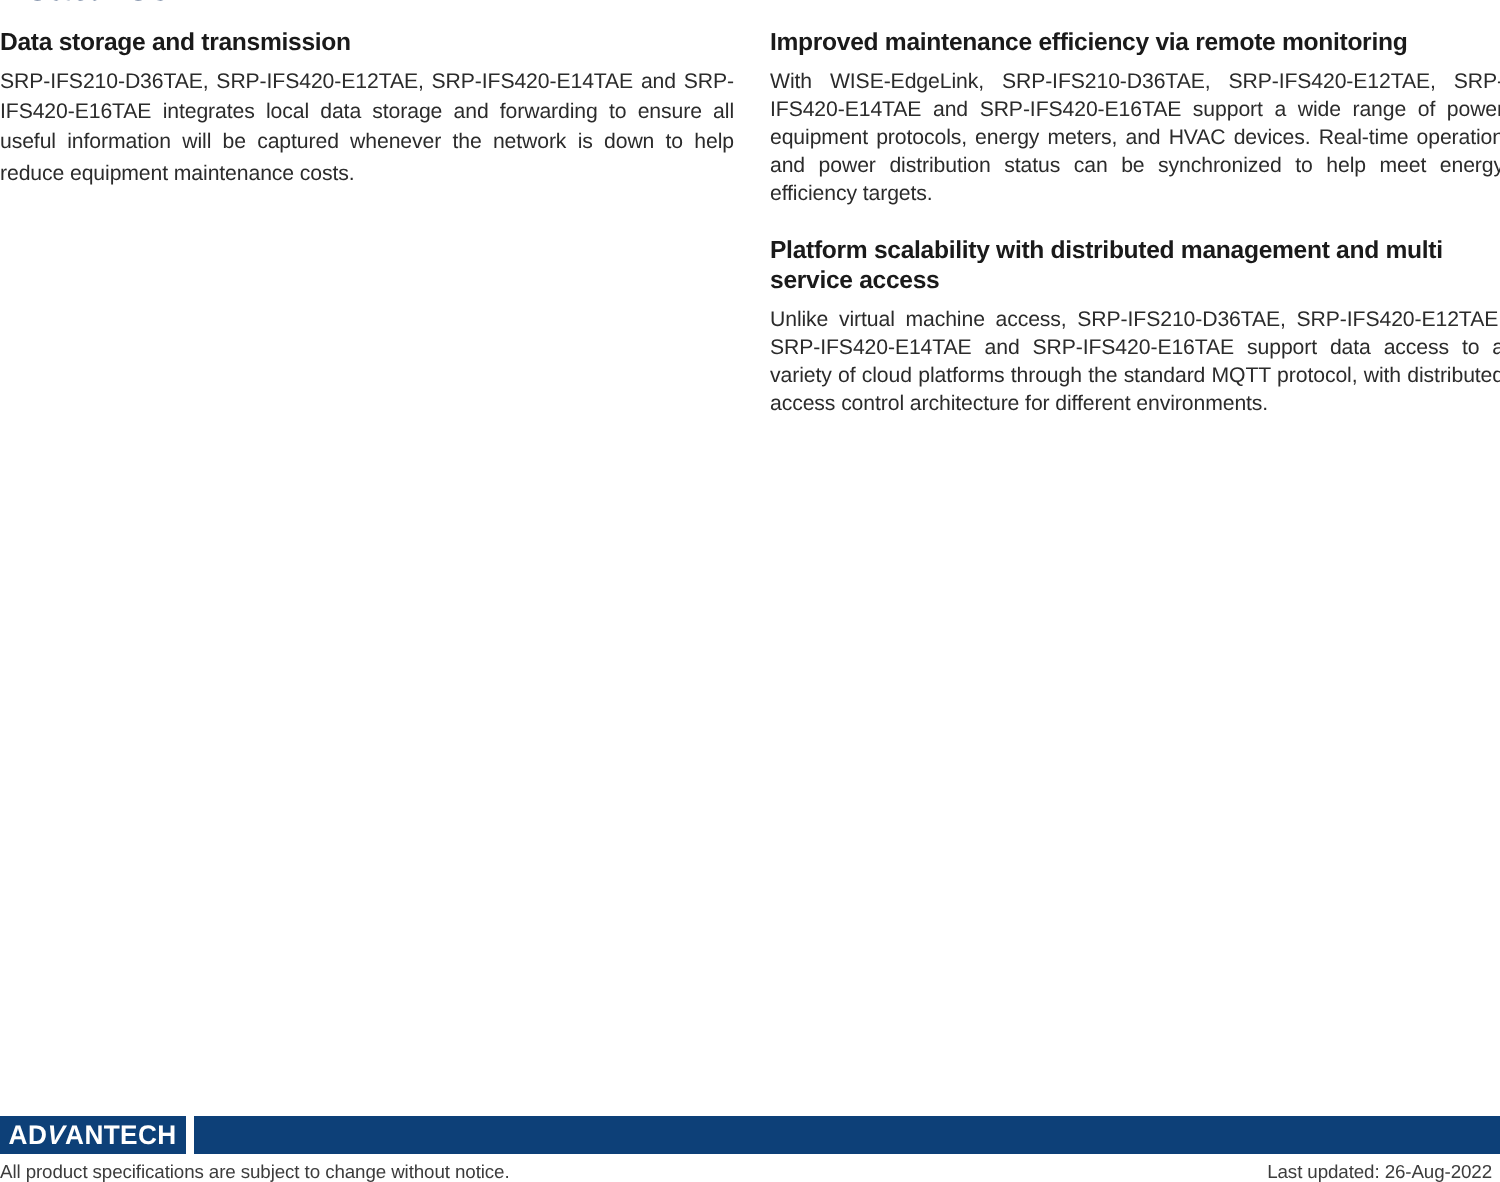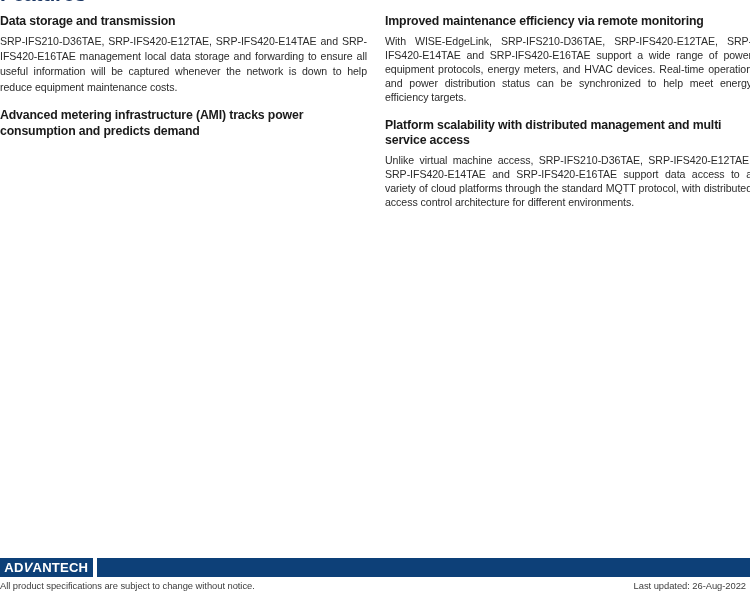--- a/index.html
+++ b/index.html
@@ -130,25 +130,24 @@
 <body>
 
 <div class="page-title">Features</div>
 
 <div class="columns">
 
   <div class="col col-left">
 
     <div class="blk">
       <h2 class="blk-head">Data storage and transmission</h2>
-      <p class="blk-body">SRP-IFS210-D36TAE, SRP-IFS420-E12TAE, SRP-IFS420-E14TAE and SRP-IFS420-E16TAE management local data storage and forwarding to ensure all useful information will be captured whenever the network is down to help reduce equipment maintenance costs.</p>
+      <p class="blk-body">SRP-IFS210-D36TAE, SRP-IFS420-E12TAE, SRP-IFS420-E14TAE and SRP-IFS420-E16TAE integrates local data storage and forwarding to ensure all useful information will be captured whenever the network is down to help reduce equipment maintenance costs.</p>
     </div>
 
     <div class="blk">
-      <h2 class="blk-head">Advanced metering infrastructure (AMI) tracks power consumption and predicts demand</h2>
     </div>
 
   </div>
 
   <div class="col col-right">
 
     <div class="blk">
       <h2 class="blk-head">Improved maintenance efficiency via remote monitoring</h2>
       <p class="blk-body">With WISE-EdgeLink, SRP-IFS210-D36TAE, SRP-IFS420-E12TAE, SRP-IFS420-E14TAE and SRP-IFS420-E16TAE support a wide range of power equipment protocols, energy meters, and HVAC devices. Real-time operation and power distribution status can be synchronized to help meet energy efficiency targets.</p>
     </div>

